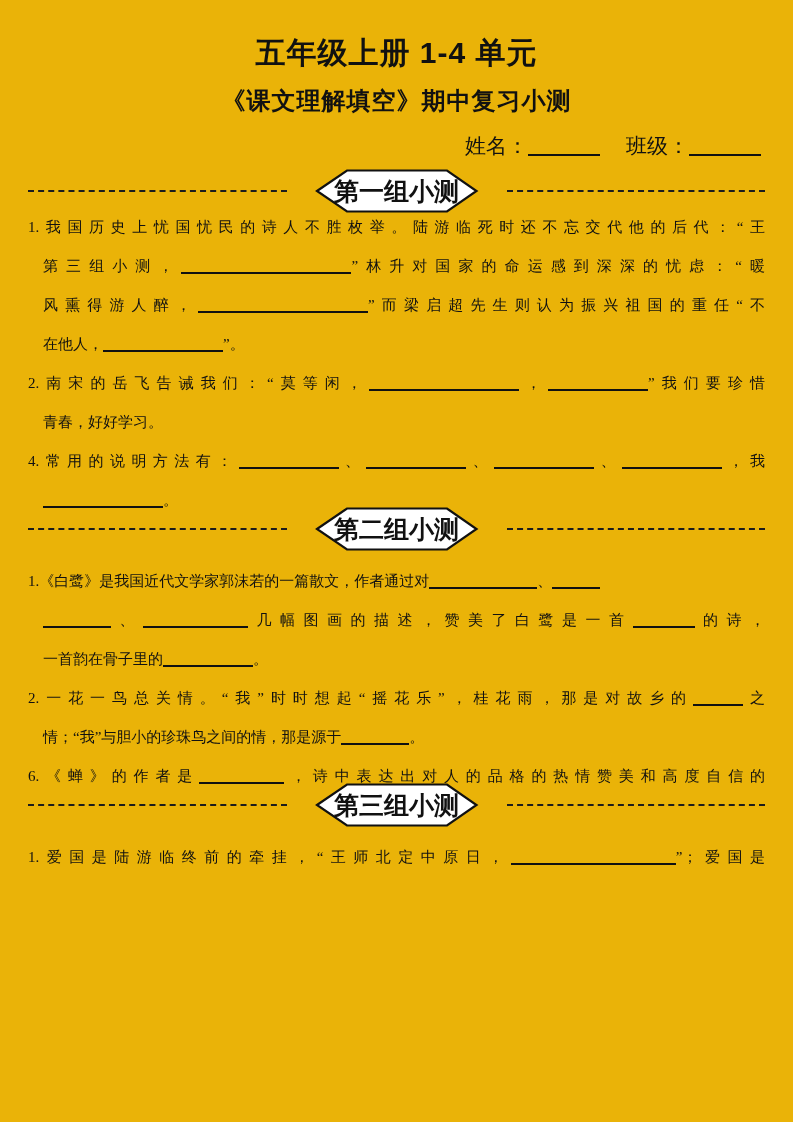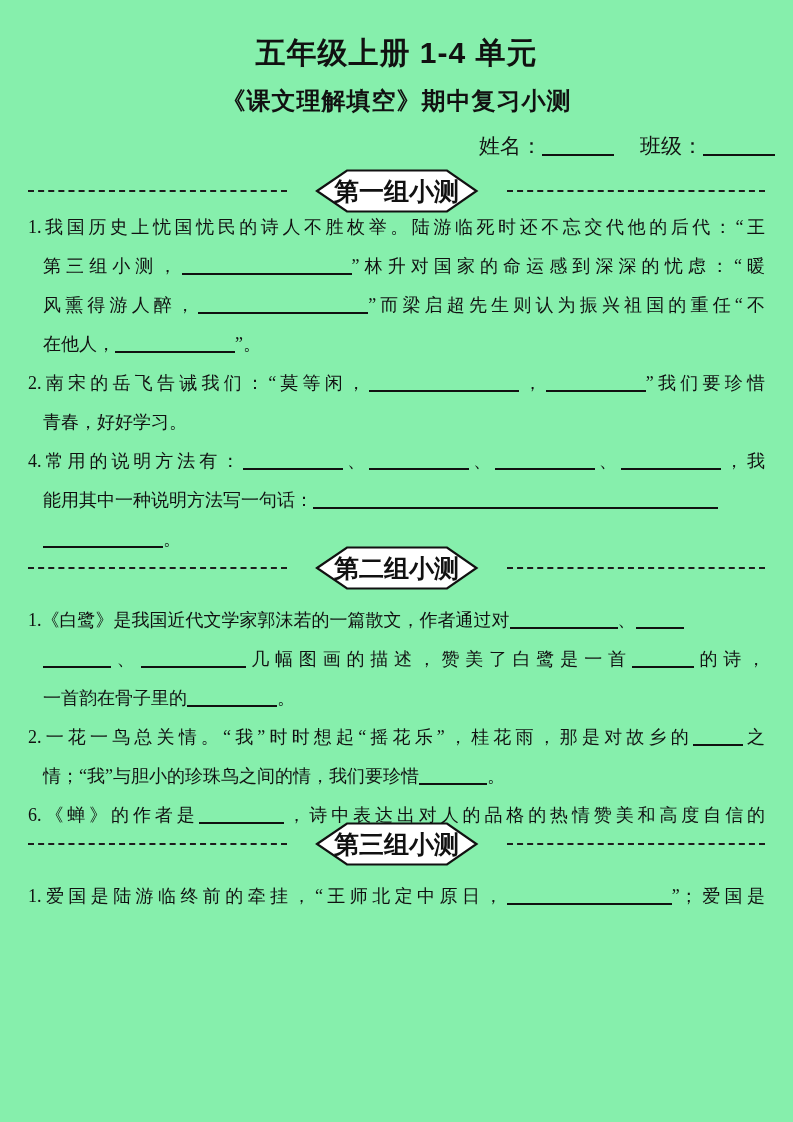--- a/index.html
+++ b/index.html
@@ -1,20 +1,20 @@
 <!DOCTYPE html>
 <html><head>
 <meta charset="utf-8">
 <style>
   html, body { margin: 0; padding: 0; background: #e8e8e8; }
   .page {
     position: relative;
     width: 793px; height: 1122px;
     margin: 0 auto;
-    background: #86efac;
+    background: #eab308;
     color: #111111;
     overflow: hidden;
     font-family: "Liberation Serif", serif;
   }
   .title1 {
     margin: 34px 0 0 0;
     font-family: "Liberation Sans", sans-serif;
     font-weight: 900;
     font-size: 30px;
     line-height: 38px;
@@ -25,21 +25,21 @@
     margin: 6px 0 0 0;
     font-family: "Liberation Sans", sans-serif;
     font-weight: 900;
     font-size: 24px;
     line-height: 46px;
     text-align: center;
     letter-spacing: 1px;
   }
   .name-line {
     margin-top: 8px;
-    padding-right: 18px;
+    padding-right: 32px;
     font-size: 21px;
     line-height: 28px;
     text-align: right;
   }
   .name-line .class-label { margin-left: 26px; }
   .content { margin: 0 28px; }
   
   .divider {
     display: flex;
     align-items: center;
@@ -55,21 +55,21 @@
   .hex-label {
     position: absolute; left: 0; top: 0; width: 164px; height: 46px;
     display: flex; align-items: center; justify-content: center;
     font-family: "Liberation Sans", sans-serif;
     font-weight: 900;
     font-size: 25px;
   }
   
   .question { padding-left: 15px; }
   .line {
-    font-size: 18px;
+    font-size: 15px;
     line-height: 39px;
     text-align: justify;
     text-align-last: justify;
     white-space: nowrap;
   }
   .line.noj { text-align-last: left; }
   .line.first { text-indent: -15px; }
   .blank {
     display: inline-block;
     height: 12px;
@@ -104,21 +104,20 @@
           <div class="line"><span class="txt">第三组小测，</span><span class="blank" style="width: 170px;"></span><span class="txt">”林升对国家的命运感到深深的忧虑：“暖</span></div>
           <div class="line"><span class="txt">风熏得游人醉，</span><span class="blank" style="width: 170px;"></span><span class="txt">”而梁启超先生则认为振兴祖国的重任“不</span></div>
           <div class="line noj"><span class="txt">在他人，</span><span class="blank" style="width: 120px;"></span><span class="txt">”。</span></div>
         </div>
         <div class="question">
           <div class="line first"><span class="txt">2.南宋的岳飞告诫我们：“莫等闲，</span><span class="blank" style="width: 150px;"></span><span class="txt">，</span><span class="blank" style="width: 100px;"></span><span class="txt">”我们要珍惜</span></div>
           <div class="line noj"><span class="txt">青春，好好学习。</span></div>
         </div>
         <div class="question">
           <div class="line first"><span class="txt">4.常用的说明方法有：</span><span class="blank" style="width: 100px;"></span><span class="txt">、</span><span class="blank" style="width: 100px;"></span><span class="txt">、</span><span class="blank" style="width: 100px;"></span><span class="txt">、</span><span class="blank" style="width: 100px;"></span><span class="txt">，我</span></div>
-          <div class="line noj"><span class="txt">能用其中一种说明方法写一句话：</span><span class="blank" style="width: 405px;"></span></div>
           <div class="line noj"><span class="blank" style="width: 120px;"></span><span class="txt">。</span></div>
         </div>
       </div>
       <div class="divider">
         <span class="dash"></span>
         <span class="hex">
           <svg width="164" height="46" viewBox="0 0 164 46">
             <polygon points="2,23 32,2.5 132,2.5 161.5,23 132,43.5 32,43.5"></polygon>
           </svg>
           <span class="hex-label">第二组小测</span>
@@ -126,21 +125,21 @@
         <span class="dash"></span>
       </div>
       <div class="section">
         <div class="question">
           <div class="line first noj"><span class="txt">1.《白鹭》是我国近代文学家郭沫若的一篇散文，作者通过对</span><span class="blank" style="width: 108px;"></span><span class="txt">、</span><span class="blank" style="width: 48px;"></span></div>
           <div class="line"><span class="blank" style="width: 68px;"></span><span class="txt">、</span><span class="blank" style="width: 105px;"></span><span class="txt">几幅图画的描述，赞美了白鹭是一首</span><span class="blank" style="width: 62px;"></span><span class="txt">的诗，</span></div>
           <div class="line noj"><span class="txt">一首韵在骨子里的</span><span class="blank" style="width: 90px;"></span><span class="txt">。</span></div>
         </div>
         <div class="question">
           <div class="line first"><span class="txt">2.一花一鸟总关情。“我”时时想起“摇花乐”，桂花雨，那是对故乡的</span><span class="blank" style="width: 50px;"></span><span class="txt">之</span></div>
-          <div class="line noj"><span class="txt">情；“我”与胆小的珍珠鸟之间的情，我们要珍惜</span><span class="blank" style="width: 68px;"></span><span class="txt">。</span></div>
+          <div class="line noj"><span class="txt">情；“我”与胆小的珍珠鸟之间的情，那是源于</span><span class="blank" style="width: 68px;"></span><span class="txt">。</span></div>
         </div>
         <div class="question">
           <div class="line first"><span class="txt">6.《蝉》的作者是</span><span class="blank" style="width: 85px;"></span><span class="txt">，诗中表达出对人的品格的热情赞美和高度自信的</span></div>
         </div>
       </div>
       <div class="divider">
         <span class="dash"></span>
         <span class="hex">
           <svg width="164" height="46" viewBox="0 0 164 46">
             <polygon points="2,23 32,2.5 132,2.5 161.5,23 132,43.5 32,43.5"></polygon>

